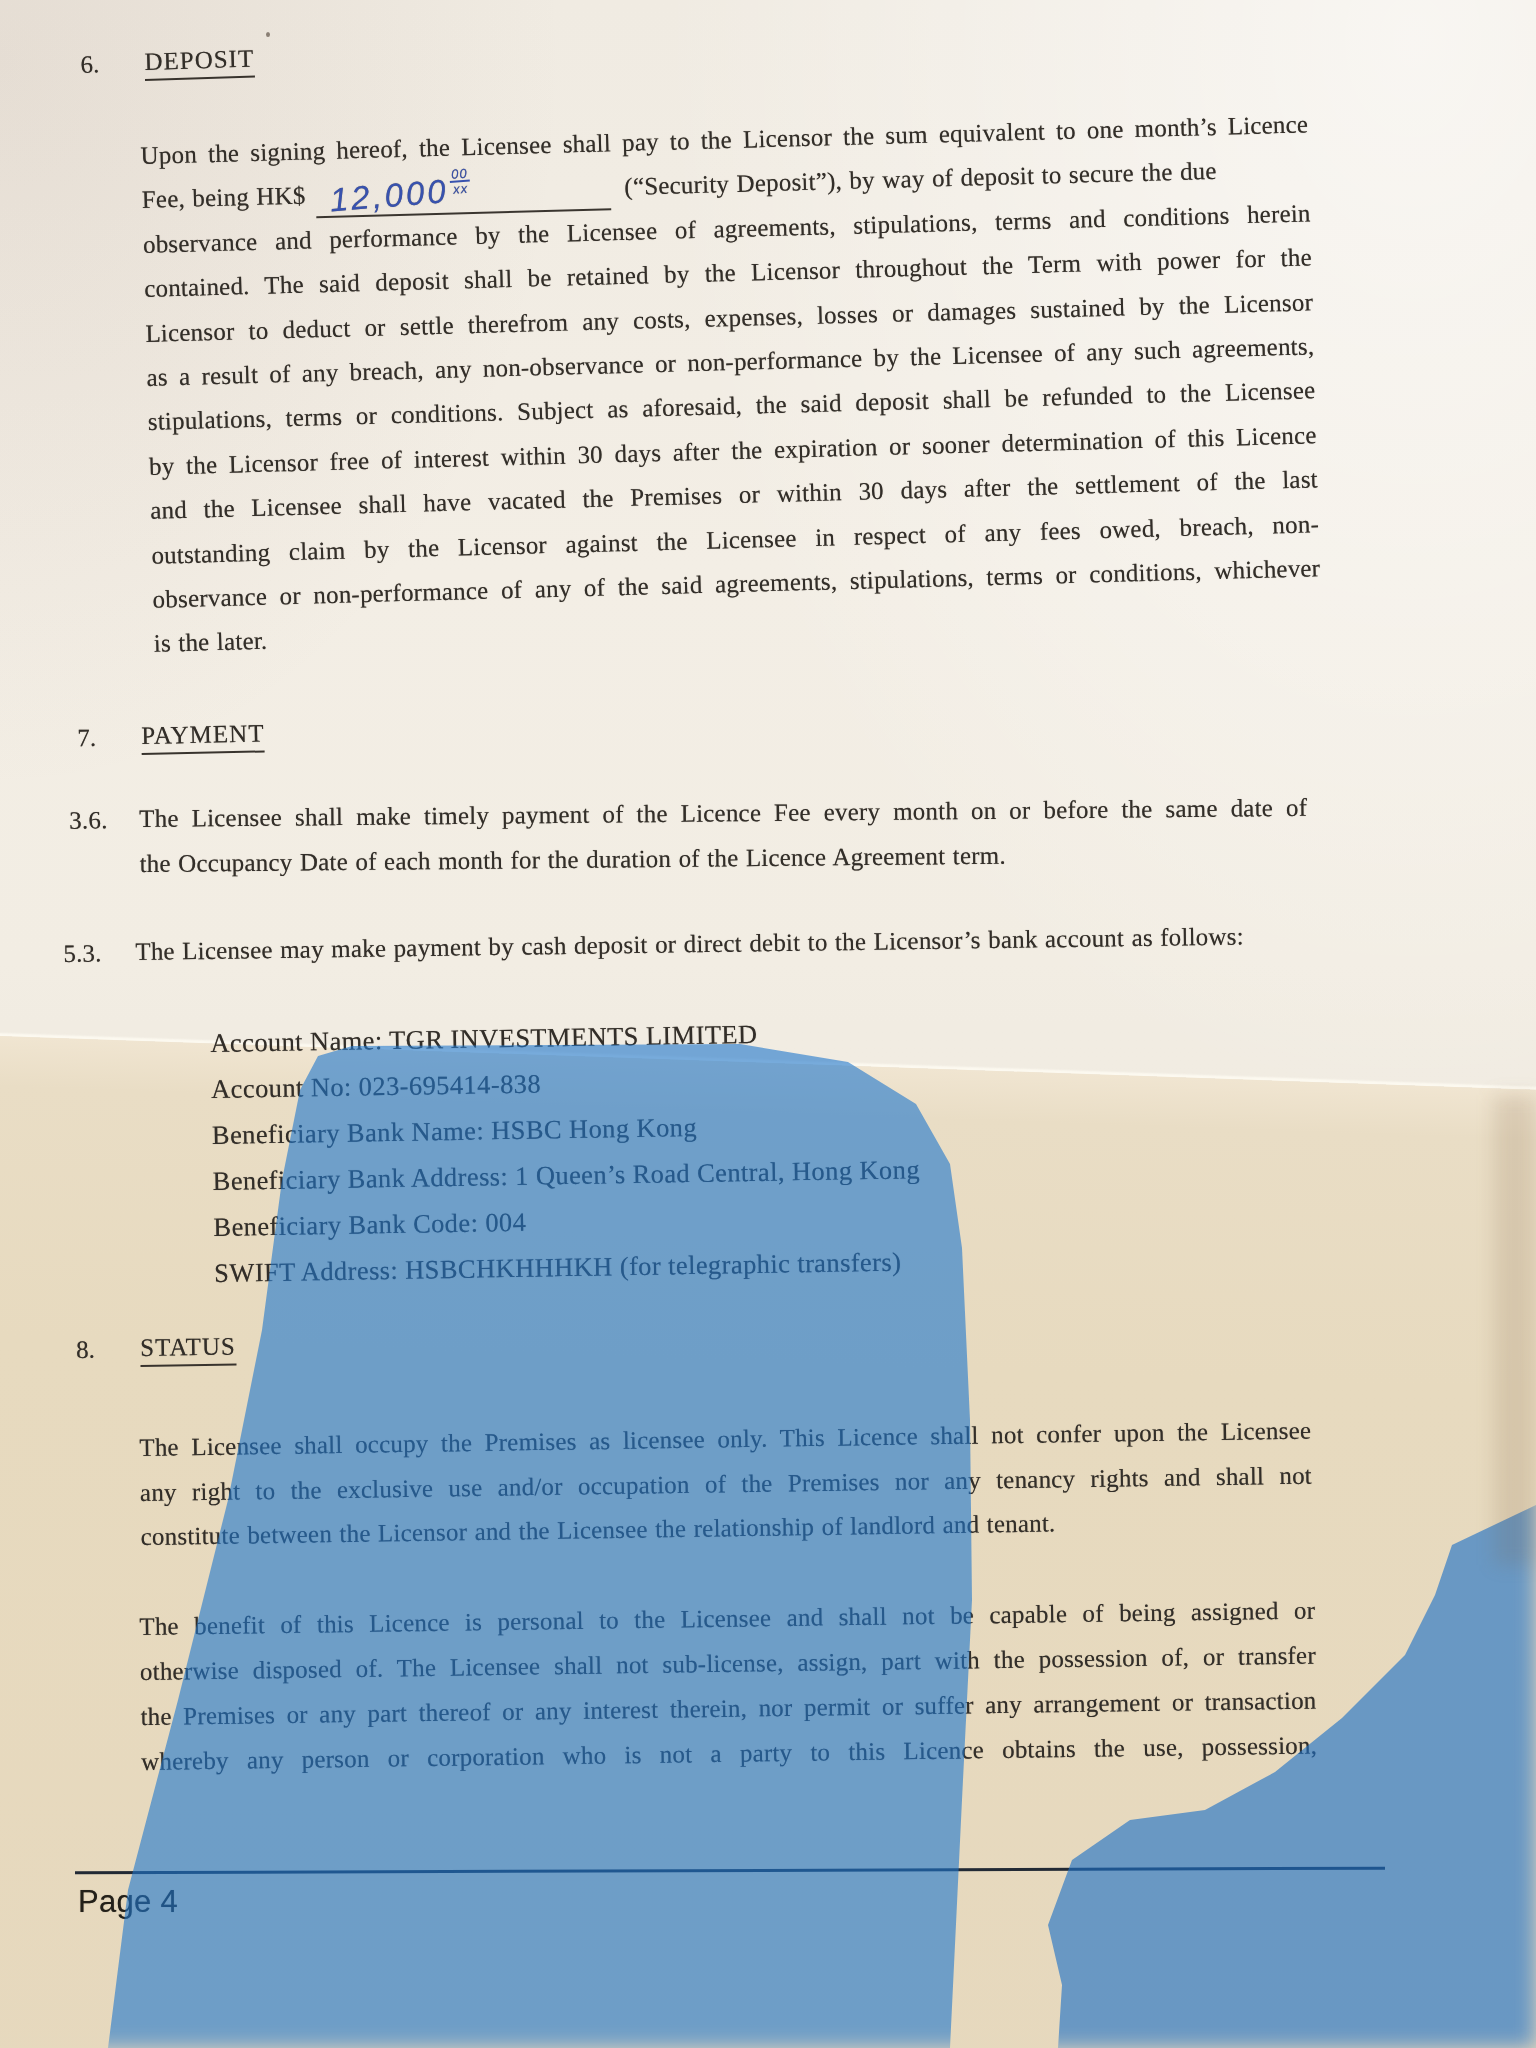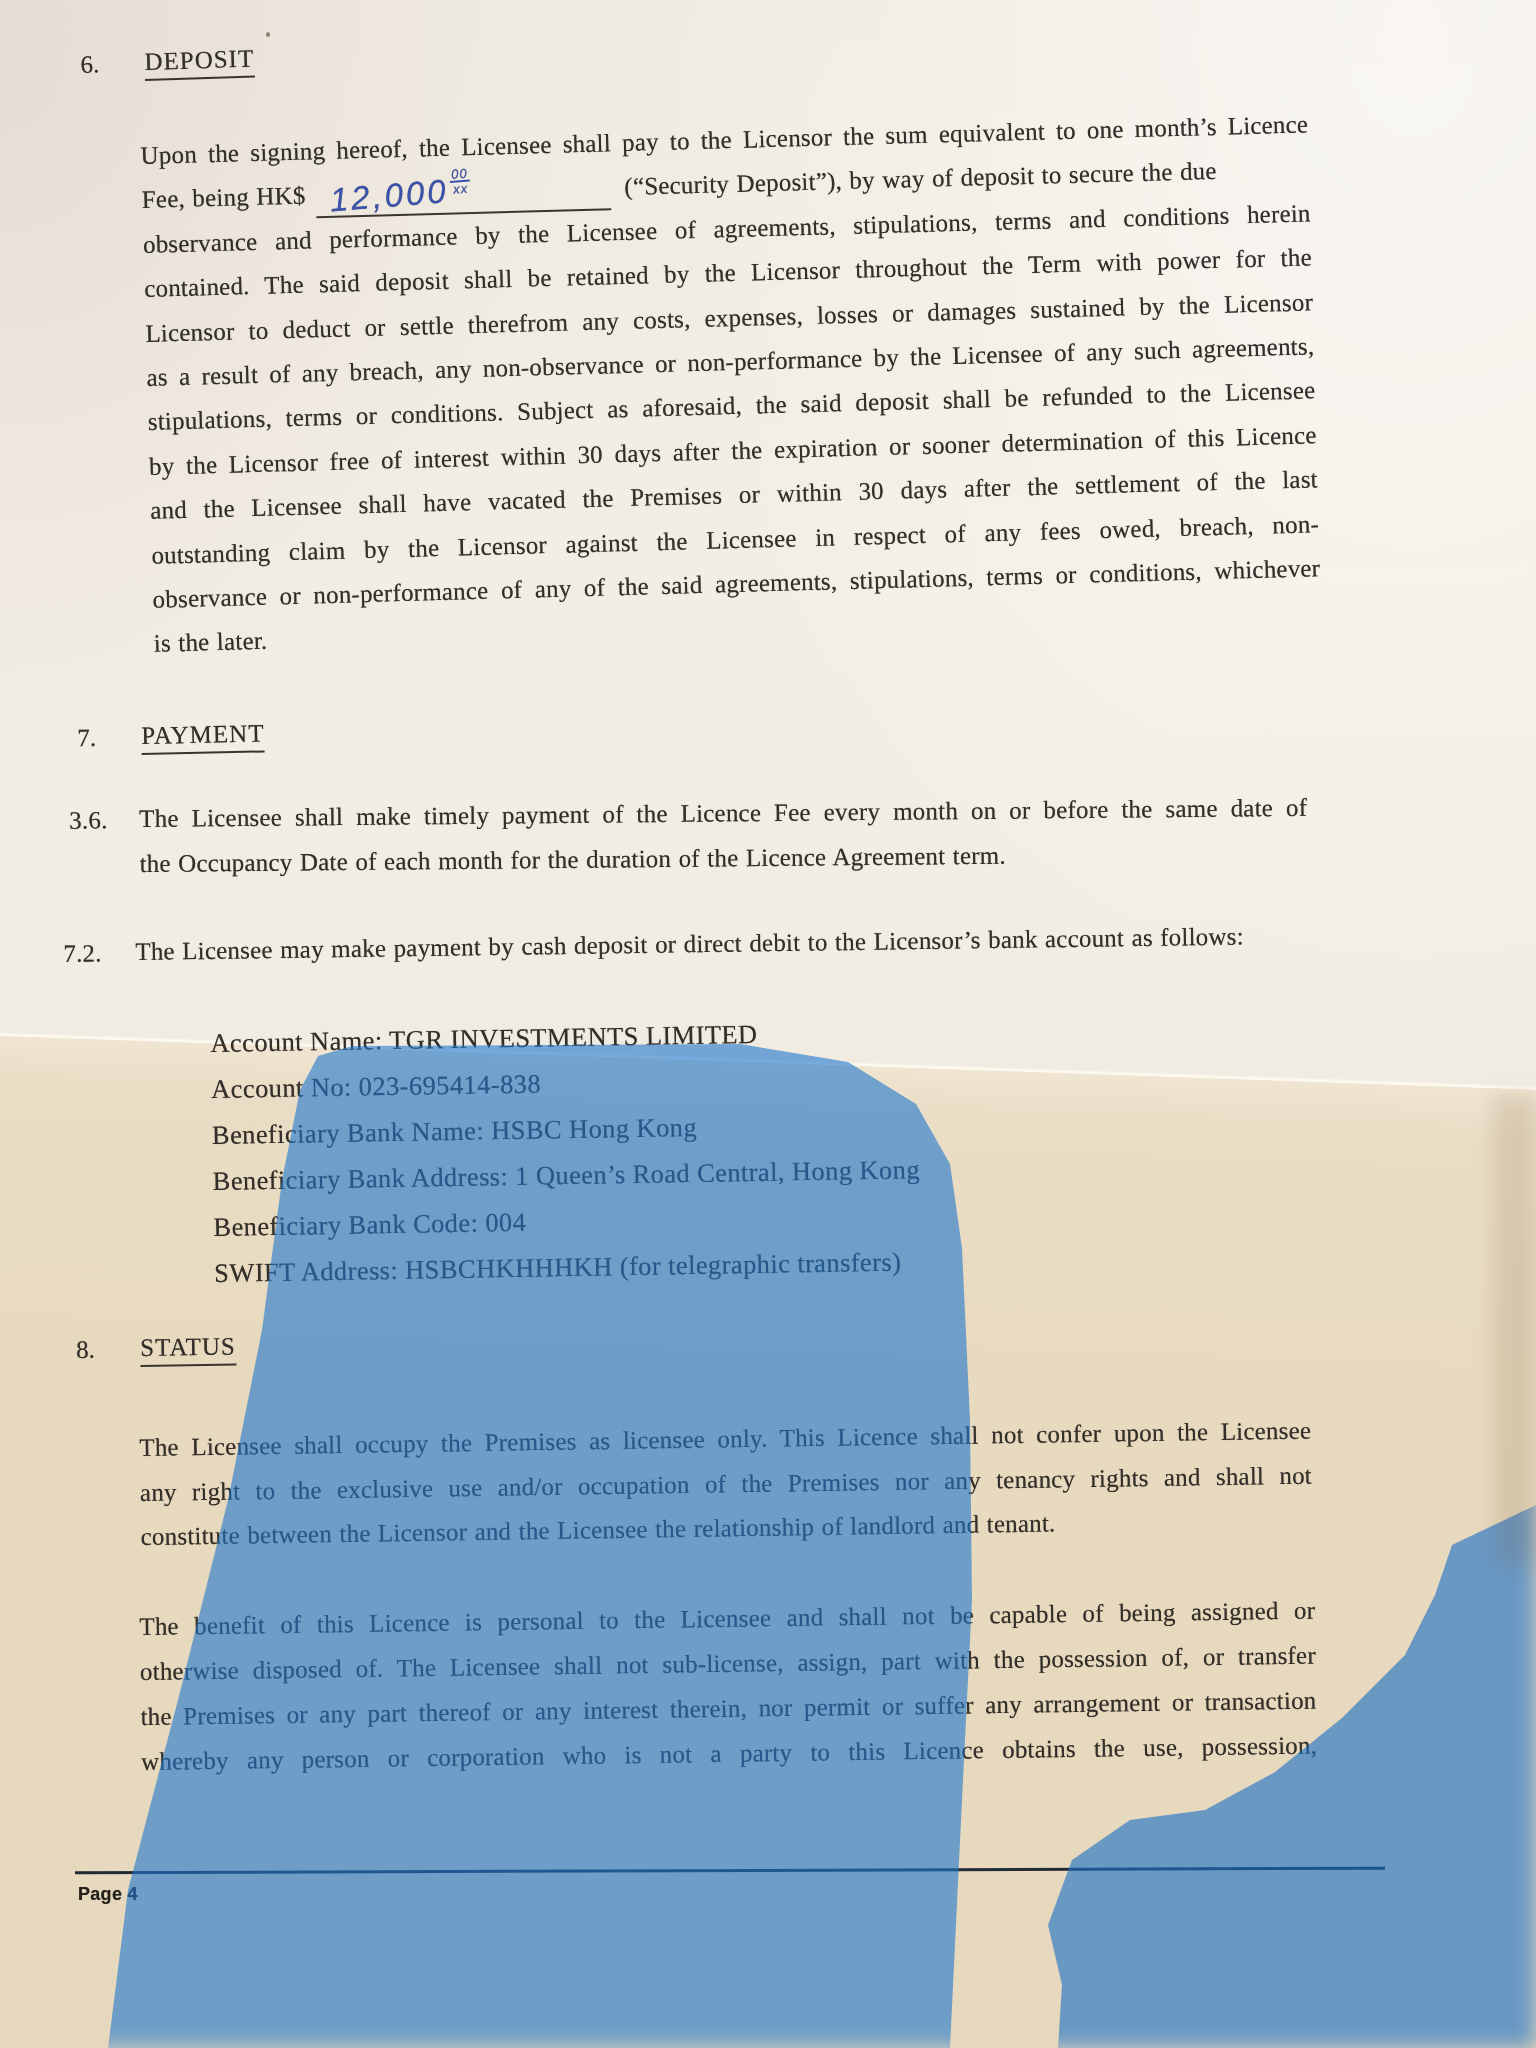--- a/index.html
+++ b/index.html
@@ -65,21 +65,21 @@
   }
   .cents{display:inline-block; vertical-align:8px; margin-left:2px; line-height:11px;
     font-size:13px; letter-spacing:1px; text-align:center;}
   .cents .top{display:block; border-bottom:2px solid #3852ae; padding:0 2px 1px 2px;}
   .cents .bot{display:block; padding-top:1px;}
   .bank{font-size:26.5px; line-height:46px; letter-spacing:0.4px;}
   .bank div{white-space:nowrap;}
   .footer-rule{position:absolute; left:75px; top:1869px; width:1310px; height:3px;
     background:#222a35; transform:rotate(-0.2deg); z-index:2;}
   .footer-label{position:absolute; left:78px; top:1884px; z-index:2;
-    font-family:"Liberation Sans", sans-serif; font-weight:700; font-size:18px; color:#232019;
+    font-family:"Liberation Sans", sans-serif; font-weight:400; font-size:31px; color:#232019;
     letter-spacing:0.3px;}
   .soft{text-shadow:0 0 0.7px rgba(60,50,40,0.65);}
 </style>
 </head>
 <body>
 
 <div class="page">
 
   <div class="tan"></div>
   <div class="speck"></div>
@@ -117,21 +117,21 @@
       <span class="title">PAYMENT</span>
     </div>
 
     <div class="blk para" style="left:139px; top:797px; transform:rotate(-0.55deg); line-height:44.5px;">
       <span class="num" style="left:-70px;">3.6.</span>
       <div class="jl">The Licensee shall make timely payment of the Licence Fee every month on or before the same date of</div>
       <div>the Occupancy Date of each month for the duration of the Licence Agreement term.</div>
     </div>
 
     <div class="blk para" style="left:135px; top:930px; transform:rotate(-0.8deg);">
-      <span class="num" style="left:-72px;">7.2.</span>
+      <span class="num" style="left:-72px;">5.3.</span>
       <div>The Licensee may make payment by cash deposit or direct debit to the Licensor’s bank account as follows:</div>
     </div>
 
     <div class="blk bank" style="left:210px; top:1020px; transform:rotate(-0.95deg); transform-origin:0 0;">
       <div>Account Name: TGR INVESTMENTS LIMITED</div>
       <div>Account No: 023-695414-838</div>
       <div>Beneficiary Bank Name: HSBC Hong Kong</div>
       <div>Beneficiary Bank Address: 1 Queen’s Road Central, Hong Kong</div>
       <div>Beneficiary Bank Code: 004</div>
       <div>SWIFT Address: HSBCHKHHHKH (for telegraphic transfers)</div>

